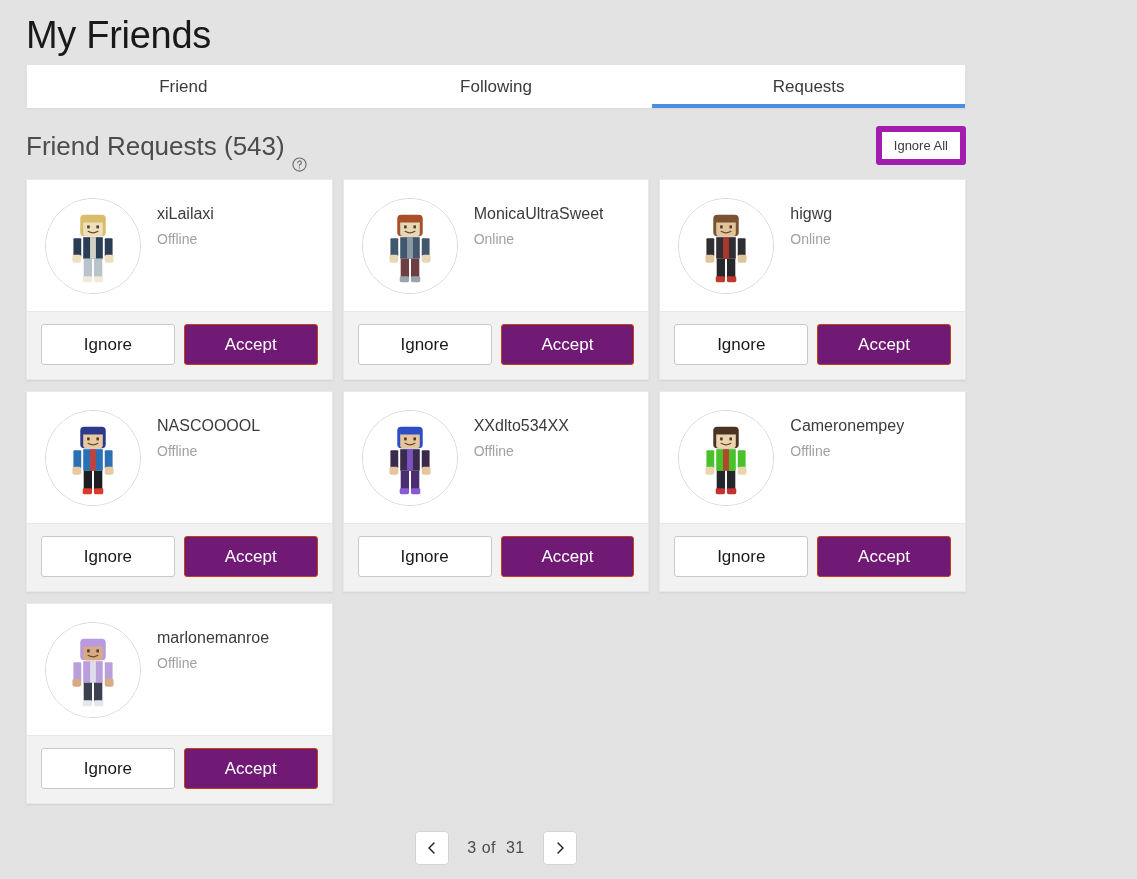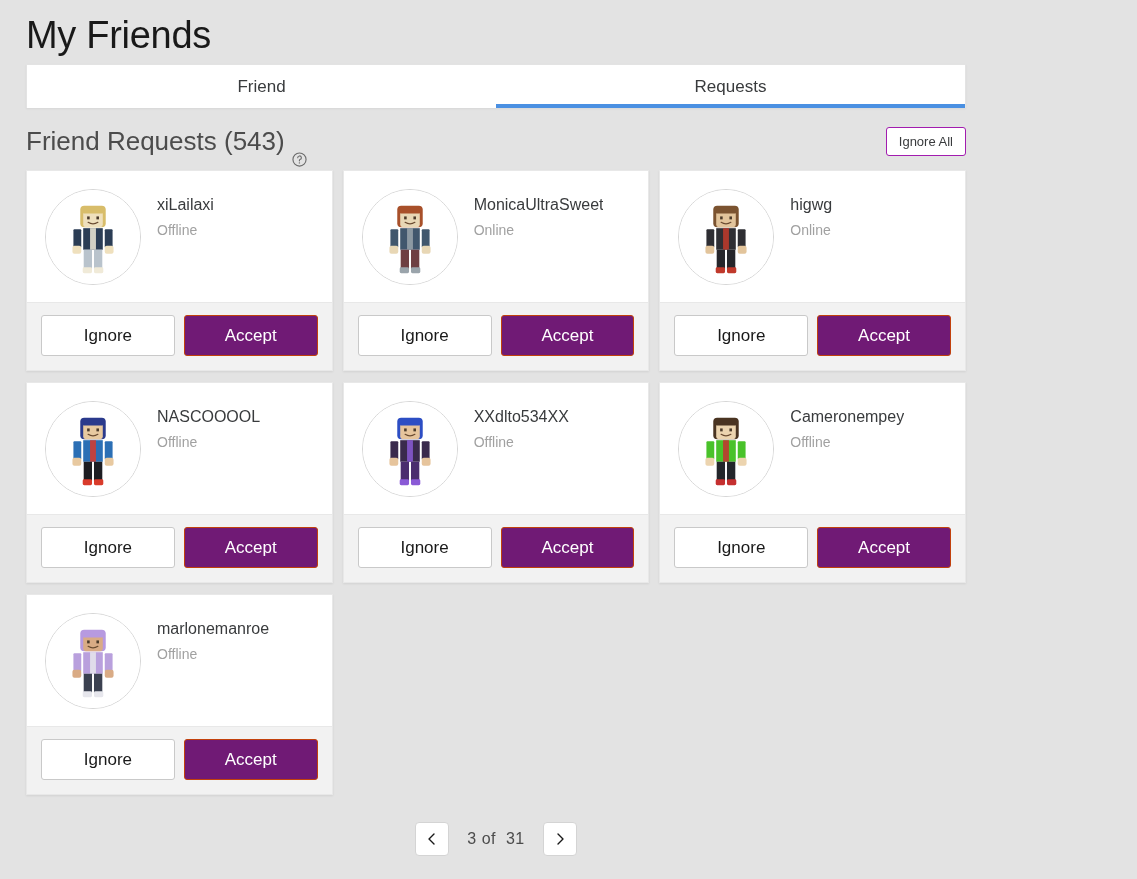--- a/index.html
+++ b/index.html
@@ -77,21 +77,21 @@
     line-height: 30px;
   }
   .help-icon {
     width: 15px; height: 15px;
     display: inline-block;
     position: relative;
     top: 2px;
   }
   .ignore-all-btn {
     background: #ffffff;
-    border: 1px solid #a21caf;
+    border: 6px solid #a21caf;
     border-radius: 3px;
     font-size: 13px;
     color: #393b3d;
     padding: 6px 12px;
     cursor: pointer;
     font-family: "Liberation Sans", sans-serif;
     line-height: 15px;
   }
 
   
@@ -208,20 +208,21 @@
 </style>
 </head>
 <body>
 
 <div class="page">
 
   <h1 class="page-title">My Friends</h1>
 
   <div class="tab-bar">
       <button class="tab">Friend</button>
+      <button class="tab">Following</button>
       <button class="tab active">Requests</button>
     </div>
 
   <div class="section-row">
     <div class="section-title">
       <span>Friend Requests (543)</span>
       <span class="help-icon">
         <svg viewBox="0 0 16 16" xmlns="http://www.w3.org/2000/svg">
           <circle cx="8" cy="8" r="7" fill="none" stroke="#6b6b6b" stroke-width="1.2"></circle>
           <path d="M6.1 6.1a1.95 1.95 0 1 1 2.4 1.95c-.45.12-.6.45-.6.9v.45" fill="none" stroke="#6b6b6b" stroke-width="1.2" stroke-linecap="round"></path>

